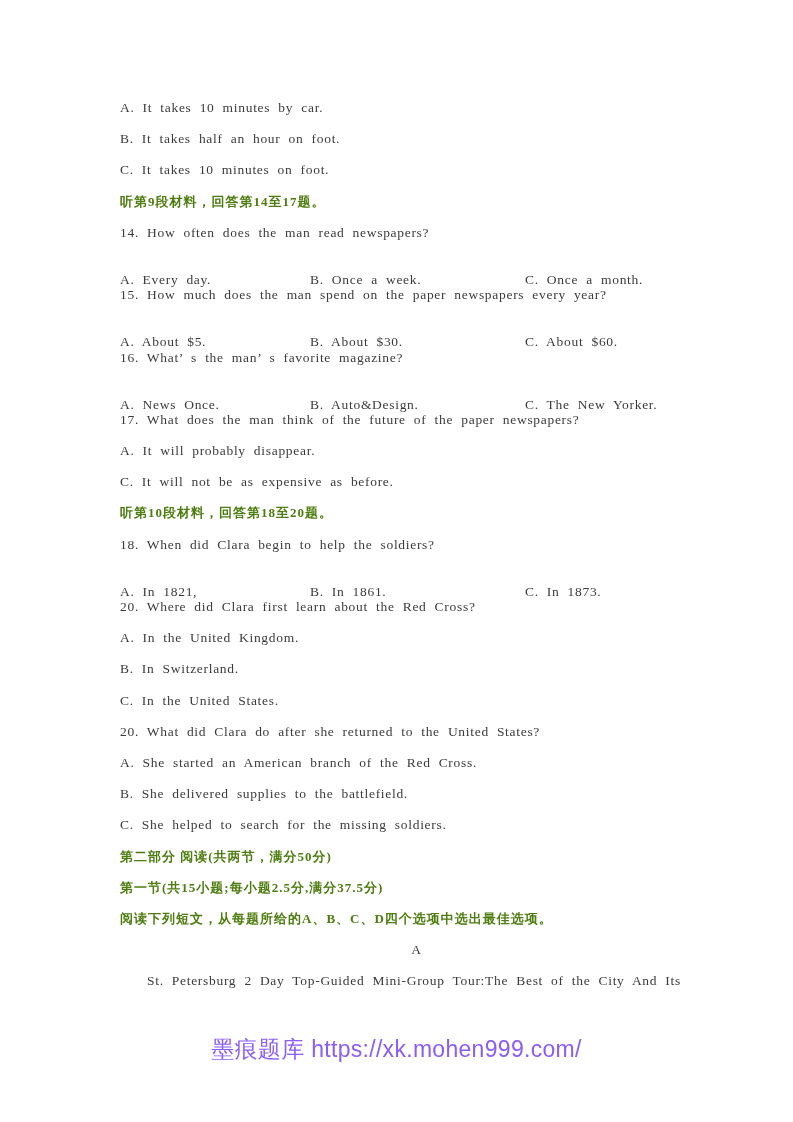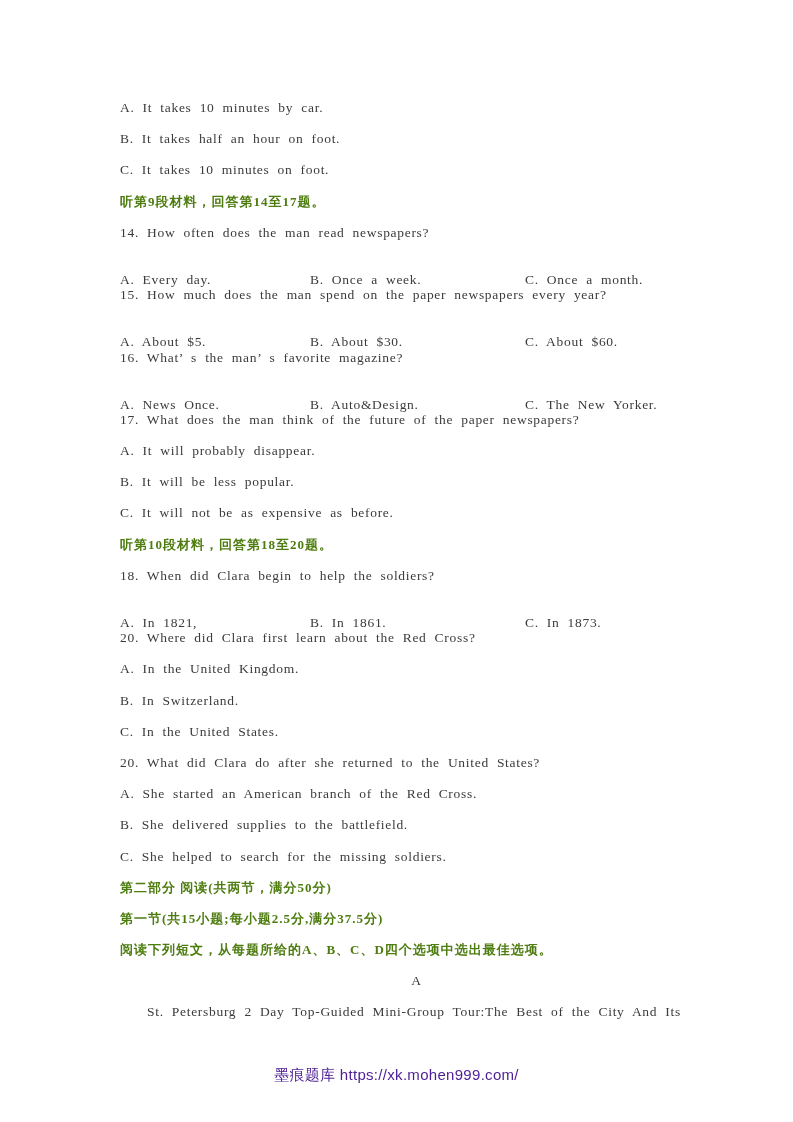--- a/index.html
+++ b/index.html
@@ -50,22 +50,22 @@
   .center {
     text-align: center;
   }
   .indent {
     padding-left: 27px;
   }
   .footer {
     margin-top: 38px;
     text-align: center;
     font-family: "Liberation Sans", "DejaVu Sans", sans-serif;
-    font-size: 15px;
-    color: #4c1d95;
+    font-size: 23px;
+    color: #8b5cf6;
     letter-spacing: 0.3px;
   }
 </style>
 </head>
 <body>
 
 <div class="page">
   <div class="content">
 
     <div class="line en">A. It takes 10 minutes by car.</div>
@@ -90,21 +90,20 @@
 
     <div class="line en">16. What’ s the man’ s favorite magazine?</div>
     <div class="line en optrow">
       <span class="opt a">A. News Once.</span>
       <span class="opt b">B. Auto&amp;Design.</span>
       <span class="opt c">C. The New Yorker.</span>
     </div>
 
     <div class="line en">17. What does the man think of the future of the paper newspapers?</div>
     <div class="line en">A. It will probably disappear.</div>
-    <div class="line en">B. It will be less popular.</div>
     <div class="line en">C. It will not be as expensive as before.</div>
 
     <div class="line cn">听第10段材料，回答第18至20题。</div>
 
     <div class="line en">18. When did Clara begin to help the soldiers?</div>
     <div class="line en optrow">
       <span class="opt a">A. In 1821,</span>
       <span class="opt b">B. In 1861.</span>
       <span class="opt c">C. In 1873.</span>
     </div>

